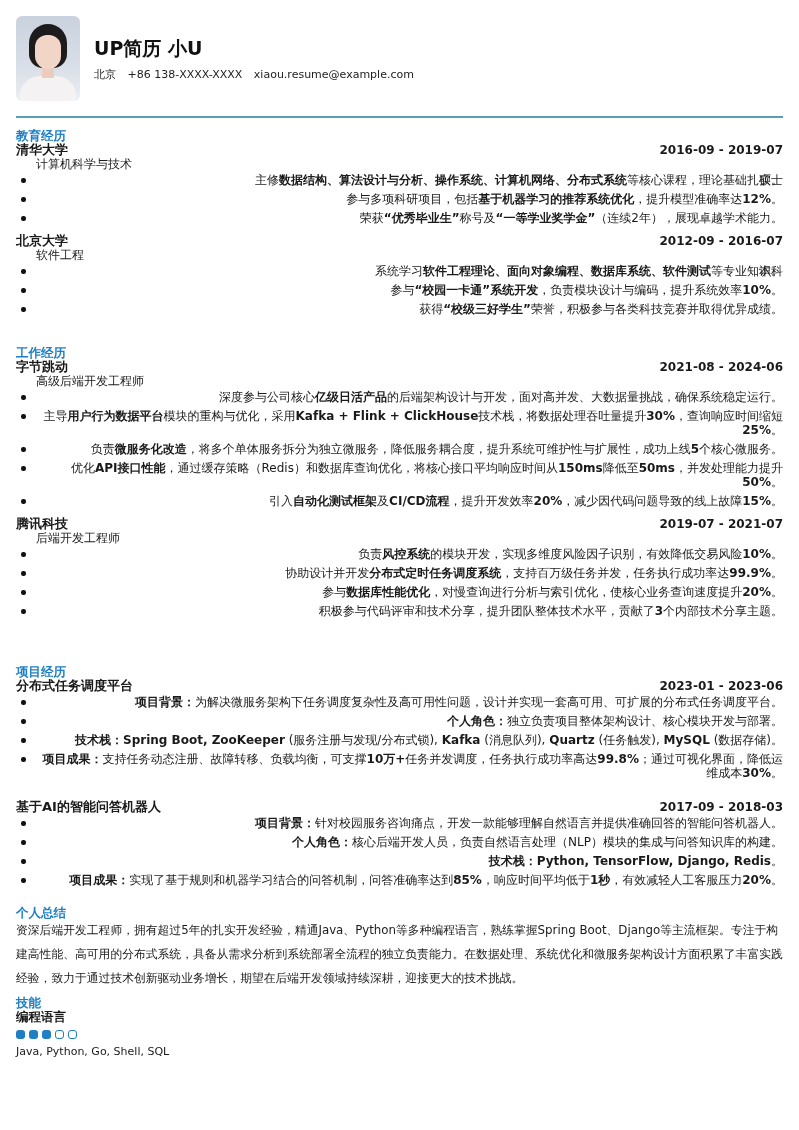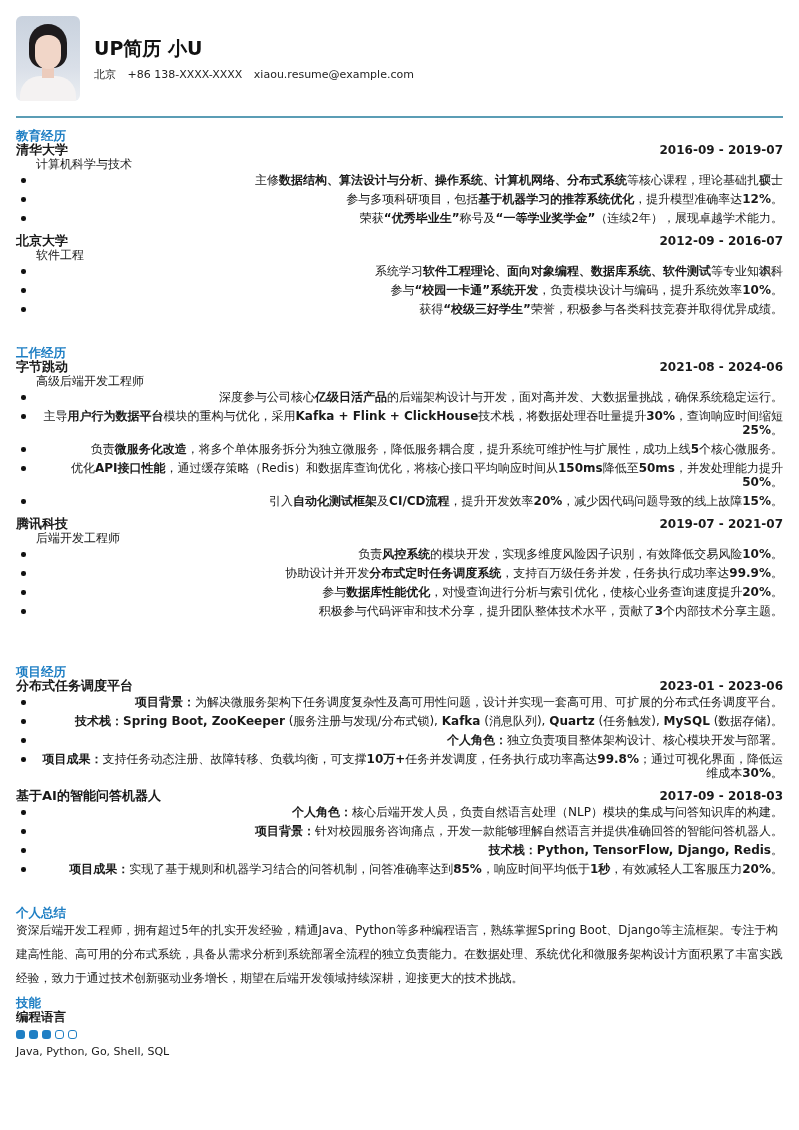--- a/index.html
+++ b/index.html
@@ -139,33 +139,33 @@
 
   <div class="section" style="top:665px">
     <div class="sec-title">项目经历</div>
     <div class="entry">
       <div class="entry-head">
         <div class="entry-title">分布式任务调度平台</div>
         <div class="entry-date">2023-01 - 2023-06</div>
       </div>
       <ul class="bullets">
         <li><b>项目背景：</b><span>为解决微服务架构下任务调度复杂性及高可用性问题，设计并实现一套高可用、可扩展的分布式任务调度平台。</span></li>
+        <li><b>个人角色：</b><span>独立负责项目整体架构设计、核心模块开发与部署。</span></li>
         <li><b>技术栈：Spring Boot, ZooKeeper</b><span> (服务注册与发现/分布式锁), </span><b>Kafka</b><span> (消息队列), </span><b>Quartz</b><span> (任务触发), </span><b>MySQL</b><span> (数据存储)。</span></li>
-        <li><b>个人角色：</b><span>独立负责项目整体架构设计、核心模块开发与部署。</span></li>
         <li><b>项目成果：</b><span>支持任务动态注册、故障转移、负载均衡，可支撑</span><b>10万+</b><span>任务并发调度，任务执行成功率高达</span><b>99.8%</b><span>；通过可视化界面，降低运维成本</span><b>30%</b><span>。</span></li>
       </ul>
     </div>
-    <div class="entry" style="margin-top:9px">
+    <div class="entry" style="margin-top:20px">
       <div class="entry-head">
         <div class="entry-title">基于AI的智能问答机器人</div>
         <div class="entry-date">2017-09 - 2018-03</div>
       </div>
       <ul class="bullets">
+        <li><b>项目背景：</b><span>针对校园服务咨询痛点，开发一款能够理解自然语言并提供准确回答的智能问答机器人。</span></li>
         <li><b>个人角色：</b><span>核心后端开发人员，负责自然语言处理（NLP）模块的集成与问答知识库的构建。</span></li>
-        <li><b>项目背景：</b><span>针对校园服务咨询痛点，开发一款能够理解自然语言并提供准确回答的智能问答机器人。</span></li>
         <li><b>技术栈：Python, TensorFlow, Django, Redis</b><span>。</span></li>
         <li><b>项目成果：</b><span>实现了基于规则和机器学习结合的问答机制，问答准确率达到</span><b>85%</b><span>，响应时间平均低于</span><b>1秒</b><span>，有效减轻人工客服压力</span><b>20%</b><span>。</span></li>
       </ul>
     </div>
   </div>
 
   <div class="section" style="top:906px">
     <div class="sec-title">个人总结</div>
     <div class="summary" style="margin-top:-2px">资深后端开发工程师，拥有超过5年的扎实开发经验，精通Java、Python等多种编程语言，熟练掌握Spring Boot、Django等主流框架。专注于构建高性能、高可用的分布式系统，具备从需求分析到系统部署全流程的独立负责能力。在数据处理、系统优化和微服务架构设计方面积累了丰富实践经验，致力于通过技术创新驱动业务增长，期望在后端开发领域持续深耕，迎接更大的技术挑战。</div>
   </div>

